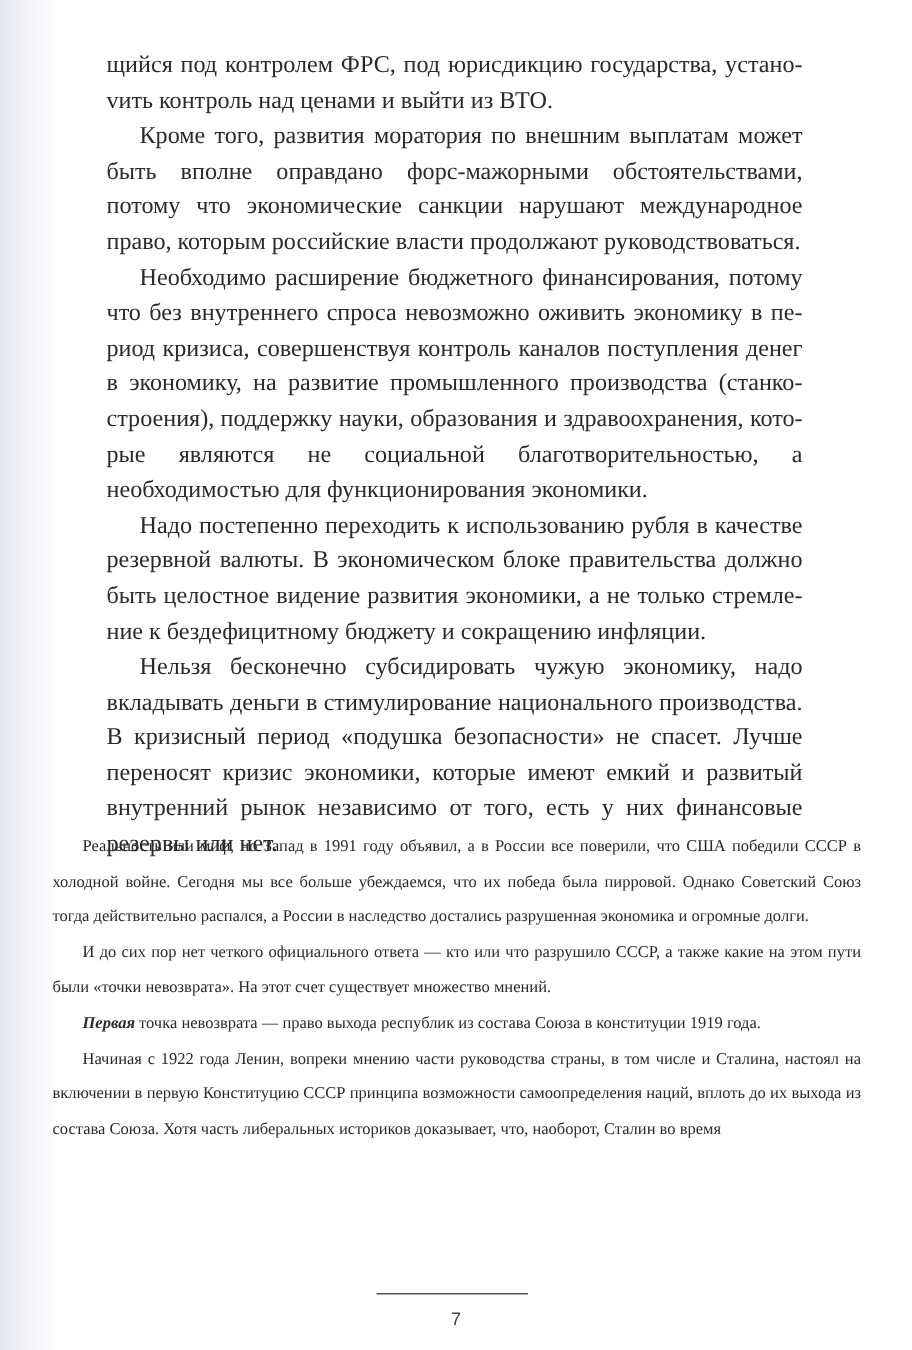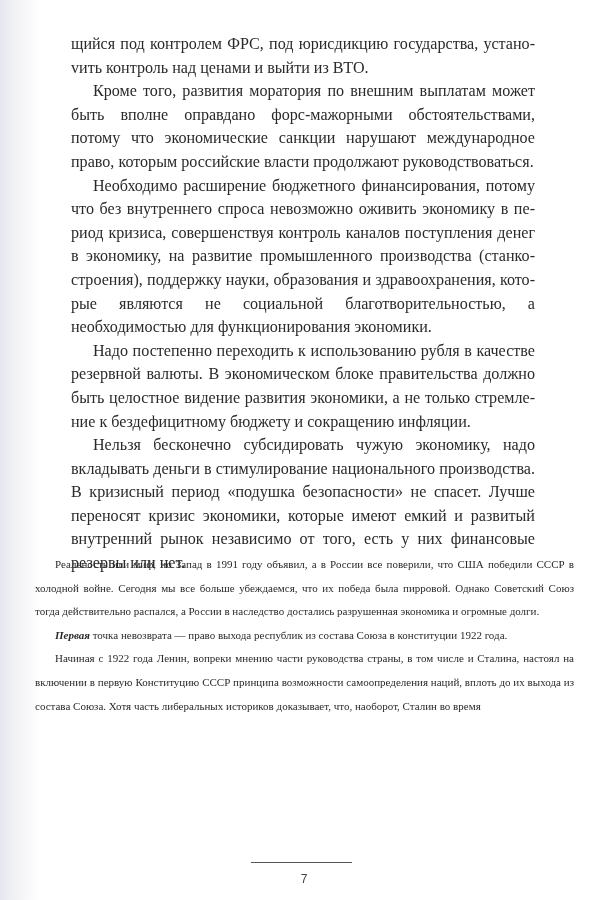--- a/index.html
+++ b/index.html
@@ -97,20 +97,21 @@
     <p class="noindent">щийся под контролем ФРС, под юрисдикцию государства, устано­vить контроль над ценами и выйти из ВТО.</p>
     <p>Кроме того, развития моратория по внешним выплатам может быть вполне оправдано форс-мажорными обстоятельствами, потому что экономические санкции нарушают международное право, кото­рым российские власти продолжают руководствоваться.</p>
     <p>Необходимо расширение бюджетного финансирования, потому что без внутреннего спроса невозможно оживить экономику в пе­риод кризиса, совершенствуя контроль каналов поступления денег в экономику, на развитие промышленного производства (станко­строения), поддержку науки, образования и здравоохранения, кото­рые являются не социальной благотворительностью, а необходимо­стью для функционирования экономики.</p>
     <p>Надо постепенно переходить к использованию рубля в качестве резервной валюты. В экономическом блоке правительства должно быть целостное видение развития экономики, а не только стремле­ние к бездефицитному бюджету и сокращению инфляции.</p>
     <p>Нельзя бесконечно субсидировать чужую экономику, надо вкладывать деньги в стимулирование национального производства. В кризисный период «подушка безопасности» не спасет. Лучше пе­реносят кризис экономики, которые имеют емкий и развитый внут­ренний рынок независимо от того, есть у них финансовые резервы или нет.</p>
   </div>
 
 
   <div class="section2">
     <p>Реальность или миф, но Запад в 1991 году объявил, а в России все поверили, что США победили СССР в холодной войне. Сегодня мы все больше убеждаем­ся, что их победа была пирровой. Однако Советский Союз тогда действительно распался, а России в наследство достались разрушенная экономика и огромные долги.</p>
-    <p><em class="lead">Первая</em><span> точка невозврата — право выхода республик из состава Союза в кон­ституции 1922 года.</span></p>
+    <p>И до сих пор нет четкого официального ответа — кто или что разрушило СССР, а также какие на этом пути были «точки невозврата». На этот счет суще­ствует множество мнений.</p>
+    <p><em class="lead">Первая</em><span> точка невозврата — право выхода республик из состава Союза в кон­ституции 1919 года.</span></p>
     <p>Начиная с 1922 года Ленин, вопреки мнению части руководства страны, в том числе и Сталина, настоял на включении в первую Конституцию СССР принципа возможности самоопределения наций, вплоть до их выхода из состава Союза. Хотя часть либеральных историков доказывает, что, наоборот, Сталин во время</p>
   </div>
 
   <div class="footer-rule"></div>
   <div class="page-number">7</div>
 
 </div>
 
 </body></html>

